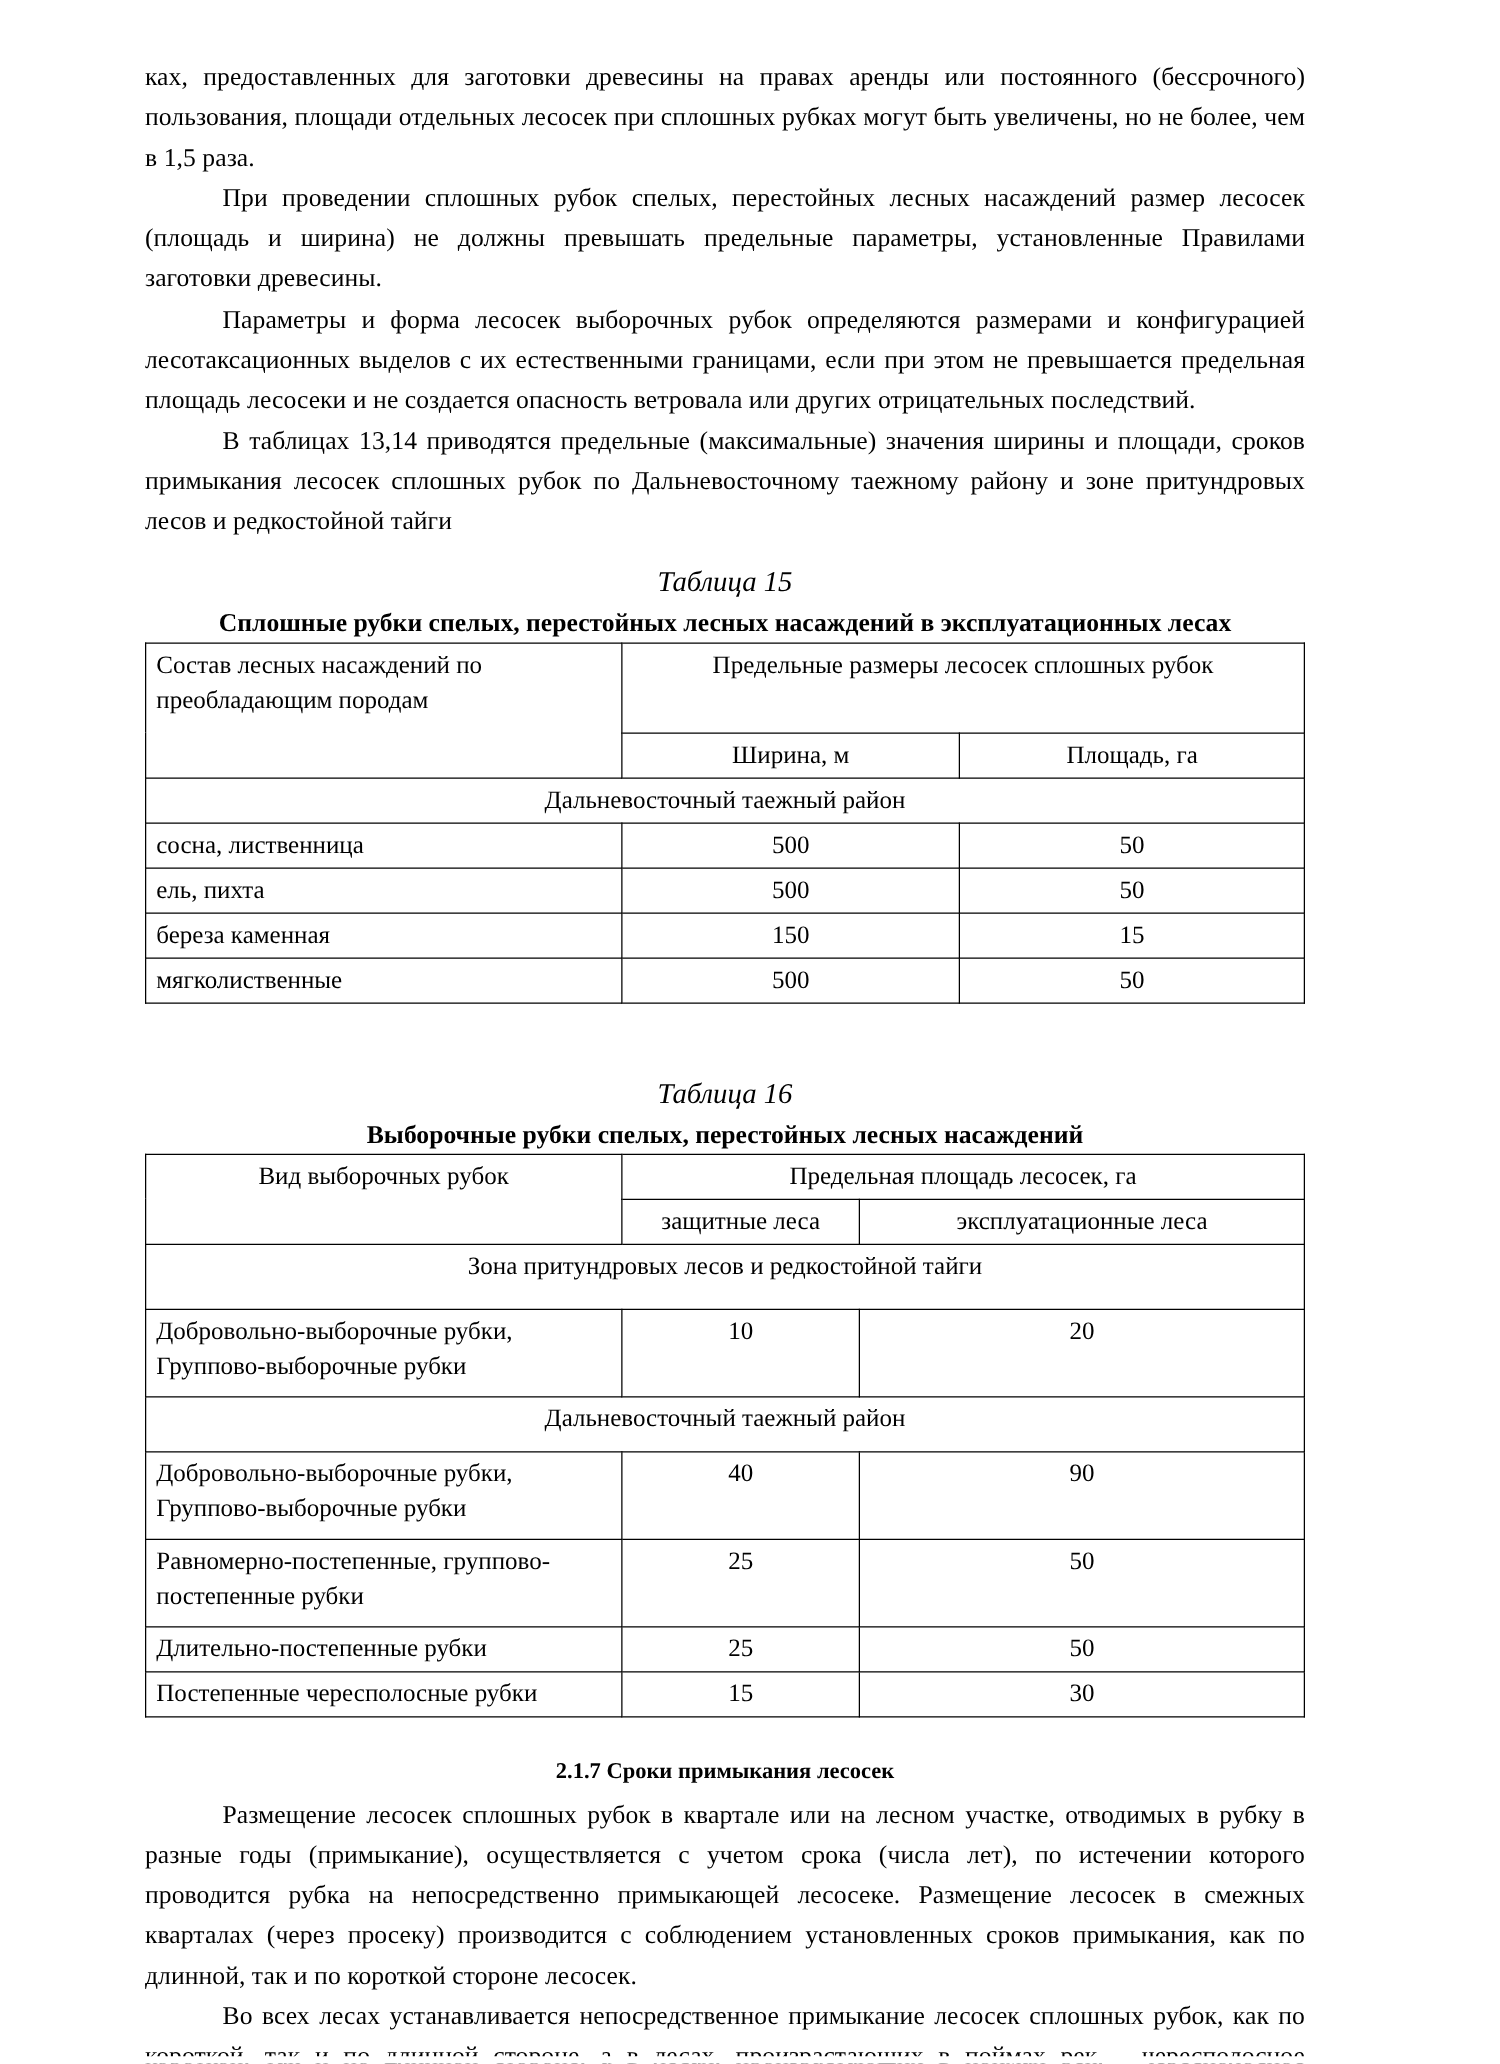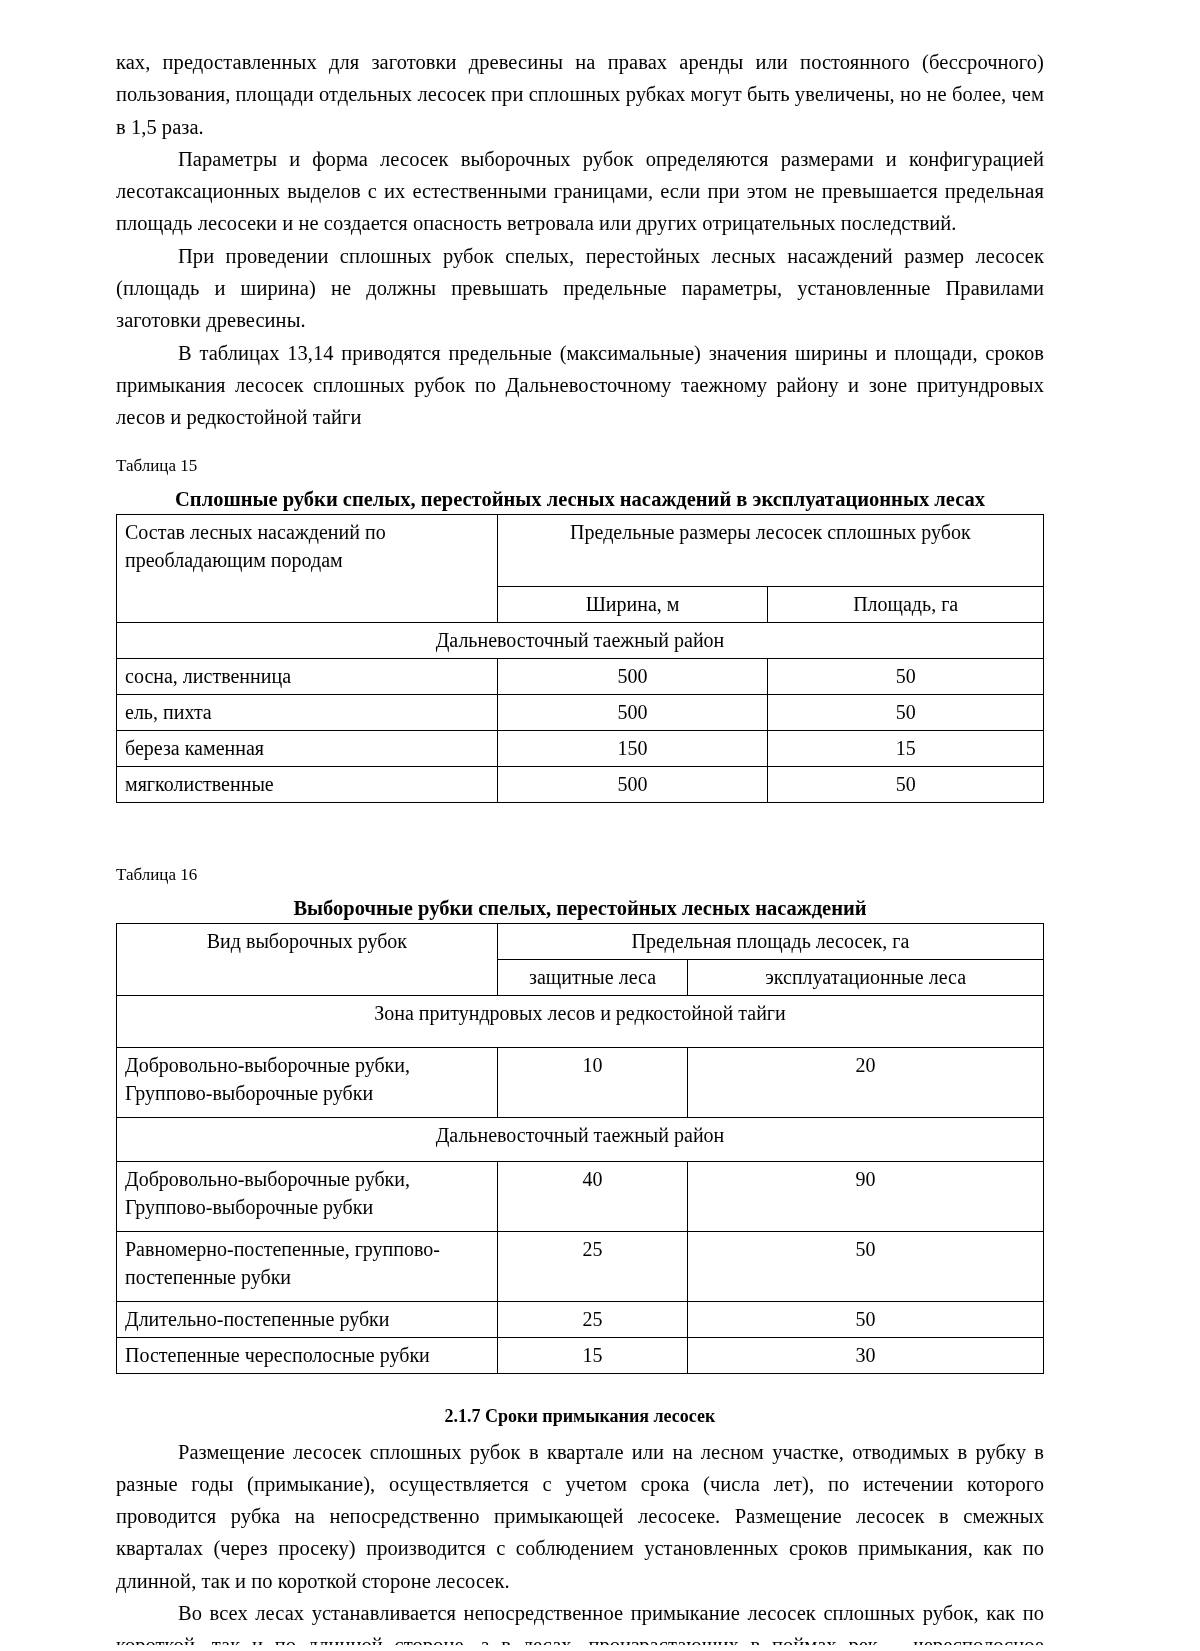--- a/index.html
+++ b/index.html
@@ -30,25 +30,26 @@
     line-height: 32.3px;
     text-align: justify;
     text-indent: 62px;
     letter-spacing: 0.05px;
   }
   p.body-text.no-indent {
     text-indent: 0;
   }
 
   .table-caption-right {
-    font-size: 17px;
-    text-align: left;
+    font-size: 23px;
+    text-align: center;
     margin-top: 18px;
     margin-bottom: 6px;
     line-height: 28px;
+    font-style: italic;
   }
   .table-title {
     font-size: 20.5px;
     font-weight: bold;
     text-align: center;
     margin-bottom: 2px;
     line-height: 26px;
   }
   table.doc-table {
     border-collapse: collapse;
@@ -100,22 +101,22 @@
   }
   .hdr-sub { text-align: center; vertical-align: middle; }
 </style>
 </head>
 <body>
 
 <div class="page">
   <div class="content">
 
     <p class="body-text no-indent">ках, предоставленных для заготовки древесины на правах аренды или постоянного (бессрочного) пользования, площади отдельных лесосек при сплошных рубках могут быть увеличены, но не более, чем в 1,5 раза.</p>
+    <p class="body-text">При проведении сплошных рубок спелых, перестойных лесных насаждений размер лесосек (площадь и ширина) не должны превышать предельные параметры, установленные Правилами заготовки древесины.</p>
     <p class="body-text">Параметры и форма лесосек выборочных рубок определяются размерами и конфигурацией лесотаксационных выделов с их естественными границами, если при этом не превышается предельная площадь лесосеки и не создается опасность ветровала или других отрицательных последствий.</p>
-    <p class="body-text">При проведении сплошных рубок спелых, перестойных лесных насаждений размер лесосек (площадь и ширина) не должны превышать предельные параметры, установленные Правилами заготовки древесины.</p>
     <p class="body-text">В таблицах 13,14 приводятся предельные (максимальные) значения ширины и площади, сроков примыкания лесосек сплошных рубок по Дальневосточному таежному району и зоне притундровых лесов и редкостойной тайги</p>
 
     <div class="table-caption-right">Таблица 15</div>
     <div class="table-title">Сплошные рубки спелых, перестойных лесных насаждений в эксплуатационных лесах</div>
 
     <table class="doc-table">
       <colgroup>
         <col class="t15-c1">
           <col class="t15-c2">
           <col class="t15-c3">

